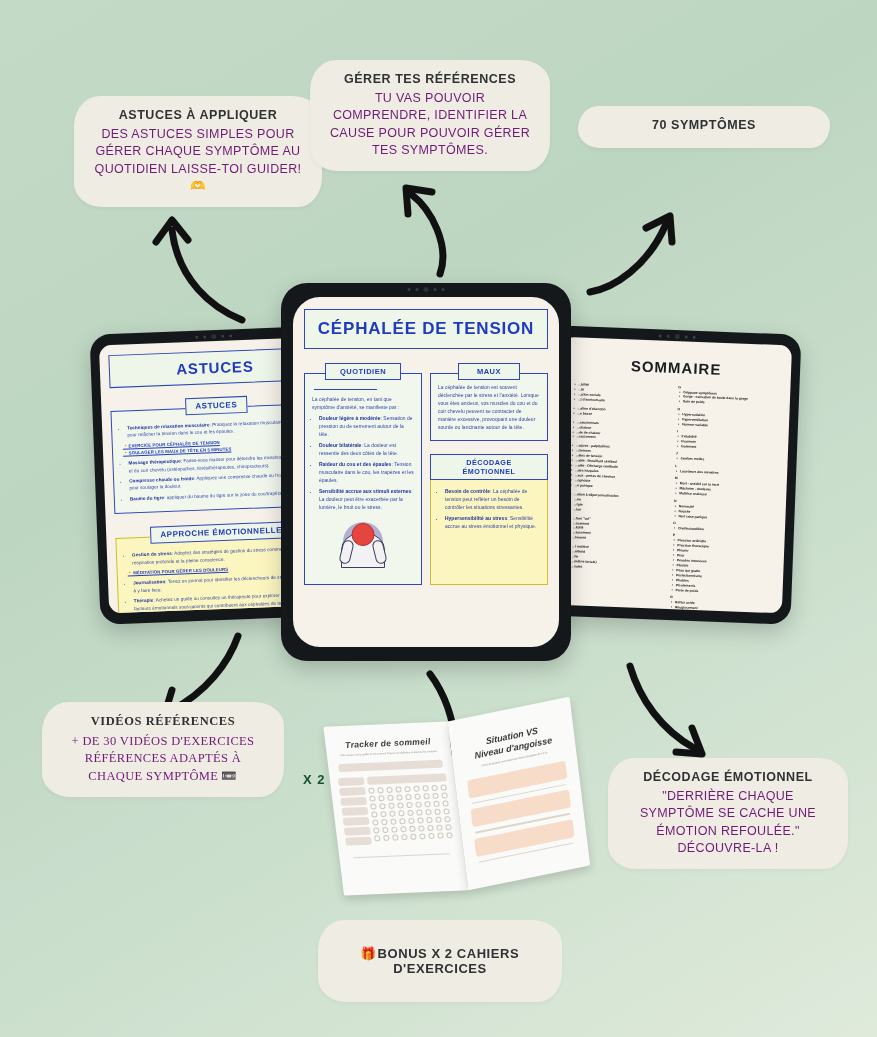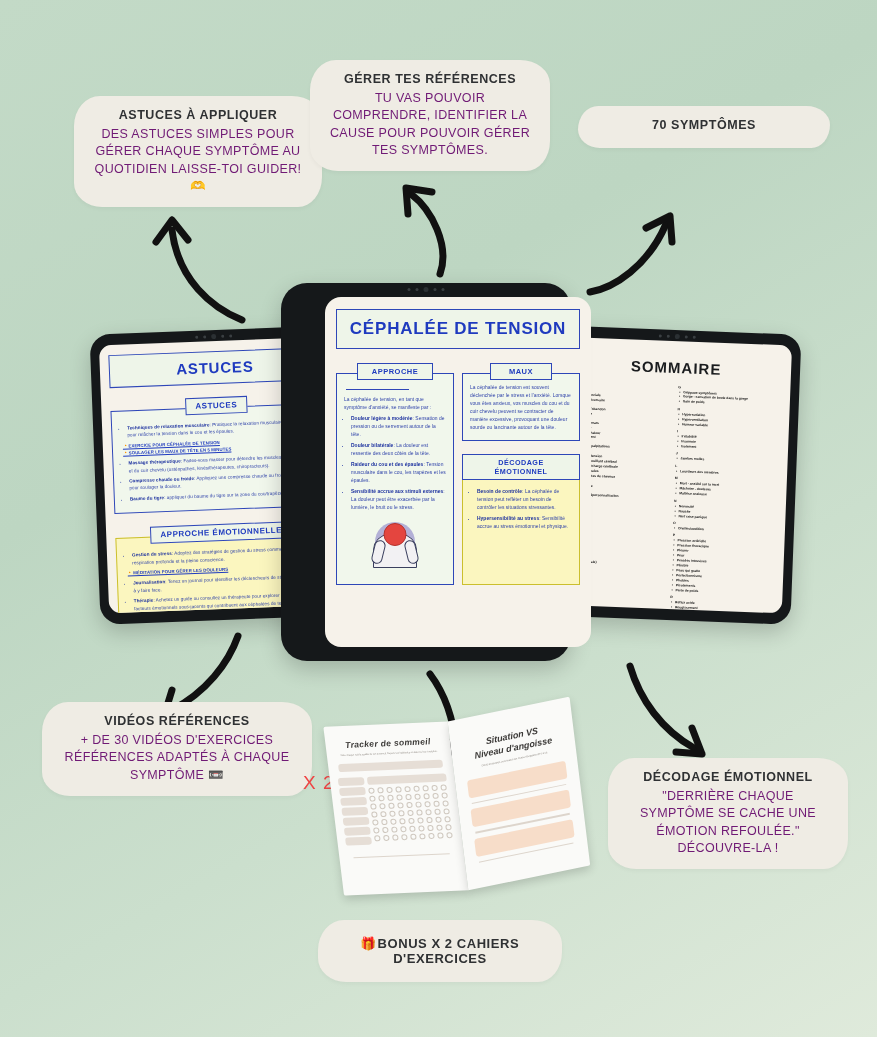--- a/index.html
+++ b/index.html
@@ -21,27 +21,27 @@
     color: #46484a;
     box-shadow: 0 2px 4px rgba(0,0,0,.04);
   }
   .bubble .b-title {
     font-weight: 700; font-size: 12.5px; letter-spacing: .55px;
     color: #2f3133; margin-bottom: 4px;
   }
   .bubble .b-body {
     font-size: 12.5px; line-height: 1.38; letter-spacing: .35px; color: #701a75;
   }
-  .bubble.single { padding: 16px 20px; }
+  .bubble.single { padding: 26px 20px; }
   .bubble.single .b-title { margin-bottom: 0; font-size: 13px; }
 
   #cal-astuces   { left: 46px;  top: 96px;  width: 248px; margin-left: 28px; }
   #cal-gerer     { left: 310px; top: 60px;  width: 240px; }
   #cal-80        { left: 578px; top: 106px; width: 252px; }
-  #cal-videos    { left: 42px;  top: 702px; width: 270px; }
+  #cal-videos    { left: 42px;  top: 702px; width: 242px; font-family: Liberation Serif, serif; }
   #cal-decodage  { left: 608px; top: 758px; width: 240px; }
   #cal-bonus     { left: 318px; top: 920px; width: 244px; }
 
   
   .arrow { position: absolute; pointer-events: none; }
 
   
   .tablet {
     position: absolute;
     background: #15181a;
@@ -62,21 +62,21 @@
   }
   .tablet .cam i { display:block; width:3px; height:3px; border-radius:50%; background:#3a3f42; }
   .tablet .cam i.big { width:5px; height:5px; background:#2b3033; }
 
   #tablet-left  { left: 95px;  top: 330px; width: 248px; height: 290px;
                   transform: rotate(-2.2deg); }
   #tablet-right { left: 548px; top: 330px; width: 248px; height: 290px;
                   transform: rotate(2.2deg); }
   #tablet-center{ left: 281px; top: 283px; width: 290px; height: 378px;
                   z-index: 5; border-radius: 26px; padding: 14px 12px; }
-  #tablet-center .screen { border-radius: 16px; padding: 12px 11px; margin-left: 32px; }
+  #tablet-center .screen { border-radius: 27px; padding: 12px 11px; }
 
   
   .pg-title {
     border: 1.3px solid #2e46b8;
     background: #eef5e9;
     text-align: center;
     padding: 7px 4px;
     color: #1f3bbf;
     font-weight: 800;
     letter-spacing: .8px;
@@ -153,22 +153,22 @@
           color: #3c3a38; padding-top: 14px; letter-spacing: .3px; }
   .nb-h2 { text-align: center; font-size: 9px; font-weight: 700; font-style: italic;
           color: #3c3a38; padding-top: 22px; line-height: 1.3; }
   .nb-sub { font-size: 2.4px; color: #8b857e; text-align: center; padding: 4px 10px; line-height: 1.5; }
   .nb-grid { display: grid; grid-template-columns: repeat(9, 1fr); gap: 2px; padding: 3px 10px; }
   .nb-dot { width: 6px; height: 6px; border-radius: 50%; border: .6px solid #cfc8bf; }
   .nb-pill { height: 8px; background: #e6ded6; border-radius: 3px; margin: 2px 10px; }
   .nb-box { height: 18px; background: #f7ddc9; border-radius: 3px; margin: 5px 12px; }
   .nb-line { height: 1.4px; background: #ddd5cc; margin: 2px 14px; }
 
-  #x2 { position: absolute; left: 303px; top: 772px; font-size: 19px; font-weight: 400;
-        color: #ef4444; letter-spacing: 1px; }
+  #x2 { position: absolute; left: 303px; top: 772px; font-size: 13px; font-weight: 700;
+        color: #14532d; letter-spacing: 1px; }
 </style>
 </head>
 <body>
 
 <div class="stage">
 
   <svg class="arrow" style="left:140px; top:198px;" width="130" height="135" viewBox="0 0 130 135">
     <path d="M102 122 C72 110, 38 82, 32 32" stroke="#111" stroke-width="7" fill="none" stroke-linecap="round"></path>
     <path d="M32 22 L16 44 M32 22 L48 42" stroke="#111" stroke-width="7" fill="none" stroke-linecap="round"></path>
   </svg>
@@ -391,21 +391,21 @@
         <i></i>
         <i></i>
     </div>
     <div class="screen">
       <div class="pg-title">CÉPHALÉE DE TENSION</div>
 
       <div class="cols">
 
         <div class="col">
           <div class="chip-holder">
-            <span class="chip" style="font-size:7.5px;padding:3px 14px;">APPROCHE</span>
+            <span class="chip" style="font-size:7.5px;padding:3px 14px;">QUOTIDIEN</span>
           </div>
           <div class="panel green" style="padding:10px 7px 6px; flex:1;">
             <div class="underline-rule"></div>
             <div class="micro" style="font-size:4.9px;">
               <div class="lead">La céphalée de tension, en tant que symptôme d'anxiété, se manifeste par :</div>
               <ul>
                 <li><b>Douleur légère à modérée</b><span>: Sensation de pression ou de serrement autour de la tête.</span></li>
                 <li><b>Douleur bilatérale</b><span>: La douleur est ressentie des deux côtés de la tête.</span></li>
                 <li><b>Raideur du cou et des épaules</b><span>: Tension musculaire dans le cou, les trapèzes et les épaules.</span></li>
                 <li><b>Sensibilité accrue aux stimuli externes</b><span>: La douleur peut être exacerbée par la lumière, le bruit ou le stress.</span></li>

